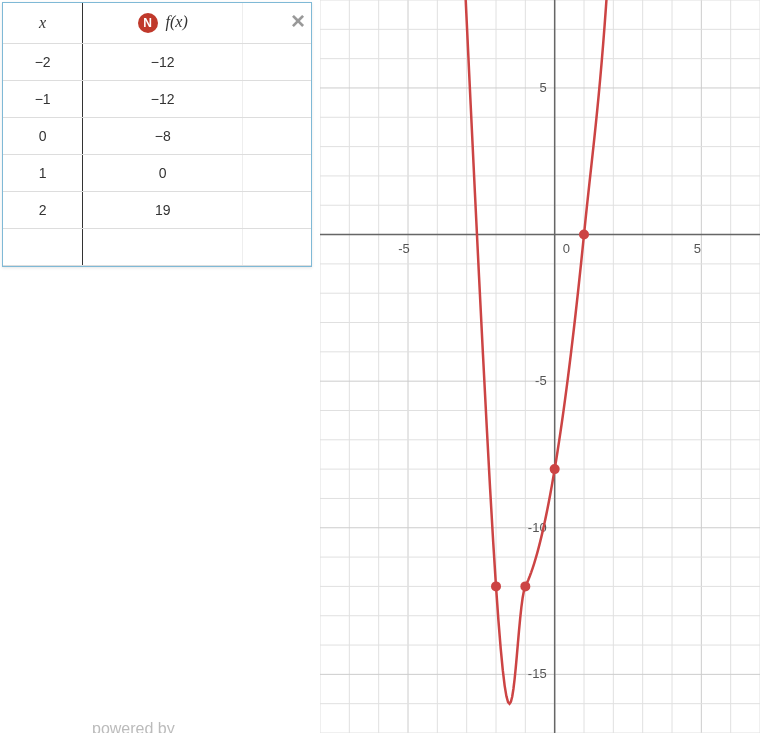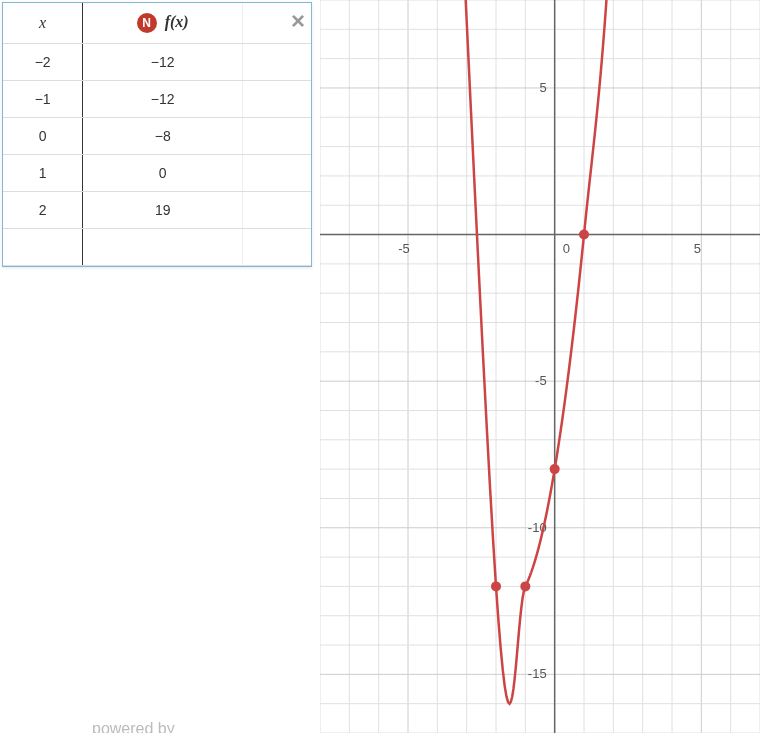--- a/index.html
+++ b/index.html
@@ -58,21 +58,21 @@
       background: #c0392b;
       color: #fff;
       font-weight: bold;
       font-style: normal;
       font-family: Arial;
       font-size: 12px;
       line-height: 20px;
       vertical-align: middle;
       margin-right: 4px;
     }
-    .fx-label { font-style: italic; font-family: "Times New Roman", serif; font-weight: bold; }
+    .fx-label { font-style: italic; font-family: "Times New Roman", serif; }
     .powered {
       position: absolute;
       left: 92px;
       top: 720px;
       font-size: 16px;
       color: #bbb;
     }
     .chart-area {
       position: absolute;
       left: 320px;

